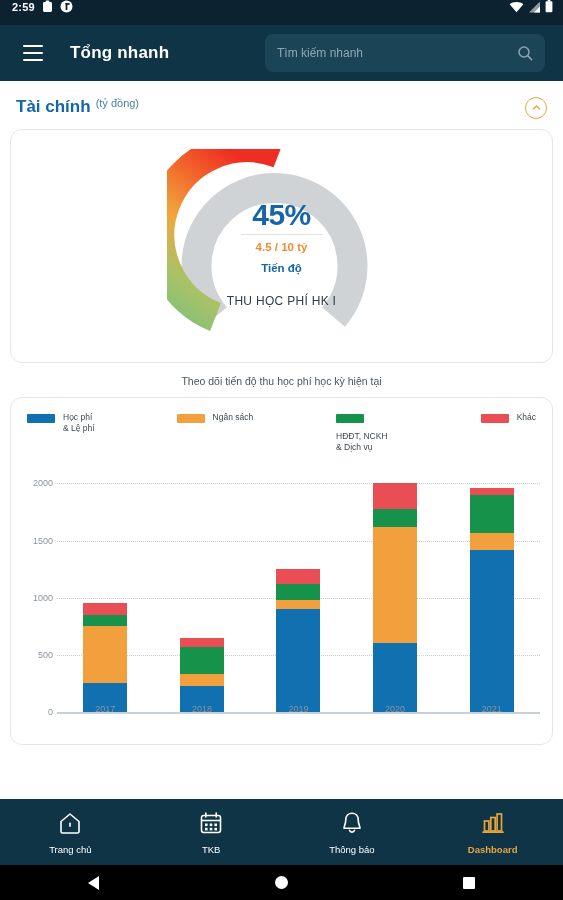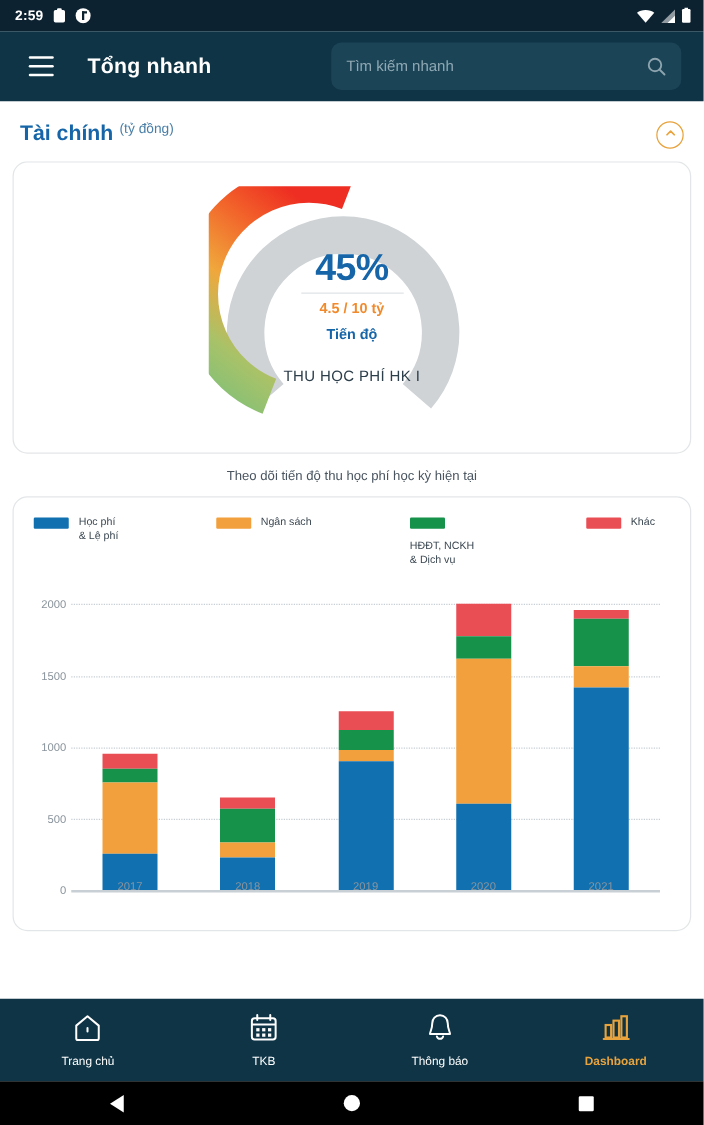--- a/index.html
+++ b/index.html
@@ -8,21 +8,21 @@
     font-family:"Liberation Sans", sans-serif;
     background:#ffffff;
     color:#333;
     -webkit-font-smoothing:antialiased;
   }
   .phone { position:relative; width:563px; height:900px; display:flex; flex-direction:column; background:#fff; }
 
   
   .statusbar {
     height:25px; background:#0d2230; color:#ffffff;
-    display:flex; align-items:center; padding:0 10px 0 12px;
+    display:flex; align-items:flex-start; padding:0 10px 0 12px;
     font-size:11px; font-weight:bold; flex:0 0 auto;
   }
   .sb-left { display:flex; align-items:center; gap:7px; }
   .sb-time { letter-spacing:0.2px; font-size:11px; }
   .sb-ico { display:inline-flex; }
   .sb-spacer { flex:1; }
   .sb-right { display:flex; align-items:center; gap:4px; }
 
   
   .appbar {
@@ -75,21 +75,21 @@
   .gauge-rule { width:82px; height:1px; background:#dfe3e6; margin:4px 0 6px 0; }
   .gauge-amount { font-size:11.5px; color:#f08a2c; font-weight:bold; }
   .gauge-label { font-size:11.5px; color:#1565a8; font-weight:bold; margin-top:9px;}
   .gauge-sub { font-size:12px; color:#2c3e4a; margin-top:20px; letter-spacing:.3px;}
 
   .chart-caption {
     text-align:center; font-size:10.5px; color:#4a5560; padding:12px 0 10px 0;
   }
 
   
-  .bar-card { padding:14px 12px 0 0; height:348px; position:relative; overflow:hidden;}
+  .bar-card { padding:14px 0 0 0; height:348px; position:relative; overflow:hidden;}
   .legend { display:flex; align-items:flex-start; padding:0 16px 0 16px; }
   .legend-item { display:flex; align-items:flex-start; gap:8px; }
   .legend-item:nth-child(1){ width:150px; }
   .legend-item:nth-child(2){ width:160px; }
   .legend-item:nth-child(3){ width:145px;flex-direction:column; }
   .legend-swatch { width:28px; height:9px; border-radius:1px; margin-top:2px; flex:0 0 auto;}
   .legend-text { font-size:8.5px; color:#3c4852; line-height:1.35; }
 
   .plot { position:relative; margin-top:18px; height:268px; }
   .ylabels { position:absolute; left:0; top:0; width:46px; height:240px; }

